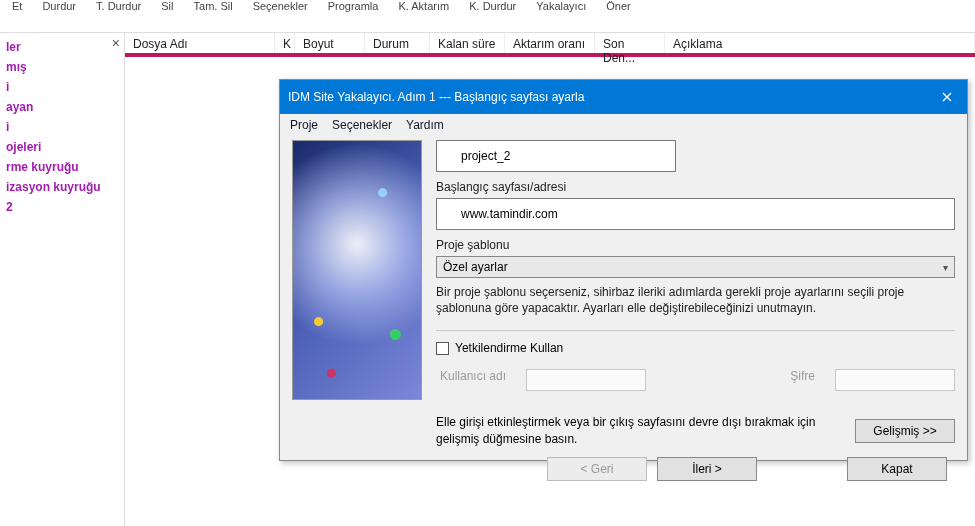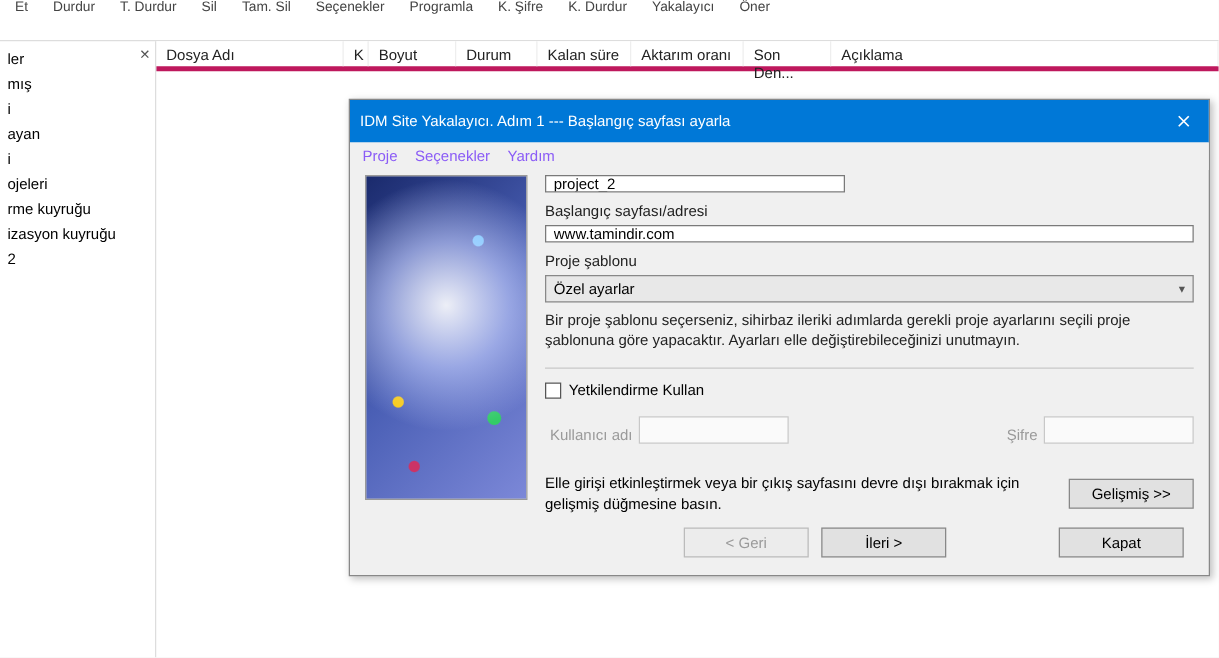--- a/index.html
+++ b/index.html
@@ -7,57 +7,57 @@
 
   
   .toolbar { display: flex; gap: 4px; padding: 0 4px; height: 33px; align-items: flex-start; border-bottom: 1px solid #ddd; }
   .toolbar-item { display: flex; flex-direction: column; align-items: center; padding: 0 8px; color: #444; white-space: nowrap; }
   .toolbar-item span { font-size: 11px; }
 
   
   .main { display: flex; height: calc(100% - 33px); }
   .sidebar { width: 125px; border-right: 1px solid #ddd; padding: 4px 0; position: relative; }
   .sidebar-close { position: absolute; top: 2px; right: 4px; font-size: 14px; color: #555; cursor: pointer; }
-  .sidebar-item { padding: 3px 6px; color: #000000; white-space: nowrap; overflow: hidden; }
+  .sidebar-item { padding: 3px 6px; color: #a21caf; white-space: nowrap; overflow: hidden; font-weight: bold; }
 
   .content { flex: 1; display: flex; flex-direction: column; }
   .col-header { display: flex; height: 24px; border-bottom: 4px solid #be185d; background: #fff; }
   .col { padding: 4px 8px; border-right: 1px solid #eee; color: #222; font-size: 12px; }
 
   
   .dialog { position: absolute; left: 279px; top: 79px; width: 689px; height: 382px; background: #f0f0f0; border: 1px solid #888; box-shadow: 2px 2px 6px rgba(0,0,0,0.25); display: flex; flex-direction: column; }
   .titlebar { background: #0078d7; color: #fff; height: 24px; display: flex; align-items: center; padding: 17px 8px; gap: 12px; }
   .titlebar-text { flex: 1; font-size: 12px; }
   .titlebar-close { width: 40px; height: 24px; display: flex; align-items: center; justify-content: center; margin-right: -8px; cursor: pointer; }
 
   .menubar { display: flex; gap: 14px; padding: 4px 10px; background: #f0f0f0; }
-  .menubar span { color: #8b5cf6; }
+  .menubar span { color: #0f172a; }
 
   .dialog-body { display: flex; flex: 1; padding: 4px 12px 0 12px; gap: 14px; }
   .wizard-image { width: 130px; height: 260px; background: linear-gradient(135deg,#1a2a6c,#4a5fb5,#7c88d8); border: 1px solid #999; position: relative; overflow: hidden; }
   .wizard-image::before { content:""; position:absolute; inset:0; background:
       radial-gradient(circle at 50% 40%, rgba(255,255,255,0.9) 0%, rgba(200,210,255,0.6) 30%, transparent 60%),
       radial-gradient(circle at 20% 70%, #ffcc00 4px, transparent 5px),
       radial-gradient(circle at 80% 75%, #33cc66 5px, transparent 6px),
       radial-gradient(circle at 30% 90%, #cc3366 4px, transparent 5px),
       radial-gradient(circle at 70% 20%, #66ccff 4px, transparent 5px);
   }
 
   .form { flex: 1; display: flex; flex-direction: column; gap: 4px; }
   .label { color: #222; margin-top: 4px; }
-  .input { border: 1px solid #7a7a7a; background: #fff; padding: 3px 6px; height: 14px; }
+  .input { border: 1px solid #7a7a7a; background: #fff; padding: 3px 24px; height: 32px; }
   .input.short { width: 240px; }
   .input.long { width: 100%; }
   .select { border: 1px solid #888; background: #e8e8e8; padding: 3px 6px; height: 22px; display: flex; align-items: center; justify-content: space-between; }
   .hint { color: #222; line-height: 1.35; margin-top: 2px; }
 
   .sep { border-top: 1px solid #c8c8c8; margin: 10px 0 6px 0; }
   .chk-row { display: flex; align-items: center; gap: 6px; }
   .chk { width: 13px; height: 13px; border: 1px solid #555; background: #fff; }
-  .cred-row { display: flex; align-items: flex-end; gap: 5px; margin-top: 10px; }
+  .cred-row { display: flex; align-items: flex-start; gap: 20px; margin-top: 10px; }
   .disabled { color: #9a9a9a; }
   .cred-input { width: 120px; height: 22px; border: 1px solid #c8c8c8; background: #fafafa; }
 
   .adv-row { display: flex; align-items: center; gap: 12px; margin-top: 19px; }
   .adv-row .note { flex: 1; line-height: 1.35; }
   .btn { min-width: 100px; height: 24px; border: 1px solid #888; background: #e1e1e1; display: inline-flex; align-items: center; justify-content: center; padding: 0 12px; cursor: pointer; }
   .btn.disabled { color: #9a9a9a; border-color: #bbb; background: #ececec; cursor: default; margin-left: 36px; }
 
   .dialog-footer { display: flex; justify-content: flex-end; gap: 10px; padding: 10px 20px 14px 20px; }
   .spacer { width: 70px; }
@@ -83,21 +83,21 @@
   <div class="toolbar-item">
       <span>Tam. Sil</span>
     </div>
   <div class="toolbar-item">
       <span>Seçenekler</span>
     </div>
   <div class="toolbar-item">
       <span>Programla</span>
     </div>
   <div class="toolbar-item">
-      <span>K. Şifre</span>
+      <span>K. Aktarım</span>
     </div>
   <div class="toolbar-item">
       <span>K. Durdur</span>
     </div>
   <div class="toolbar-item">
       <span>Yakalayıcı</span>
     </div>
   <div class="toolbar-item">
       <span>Öner</span>
     </div>

